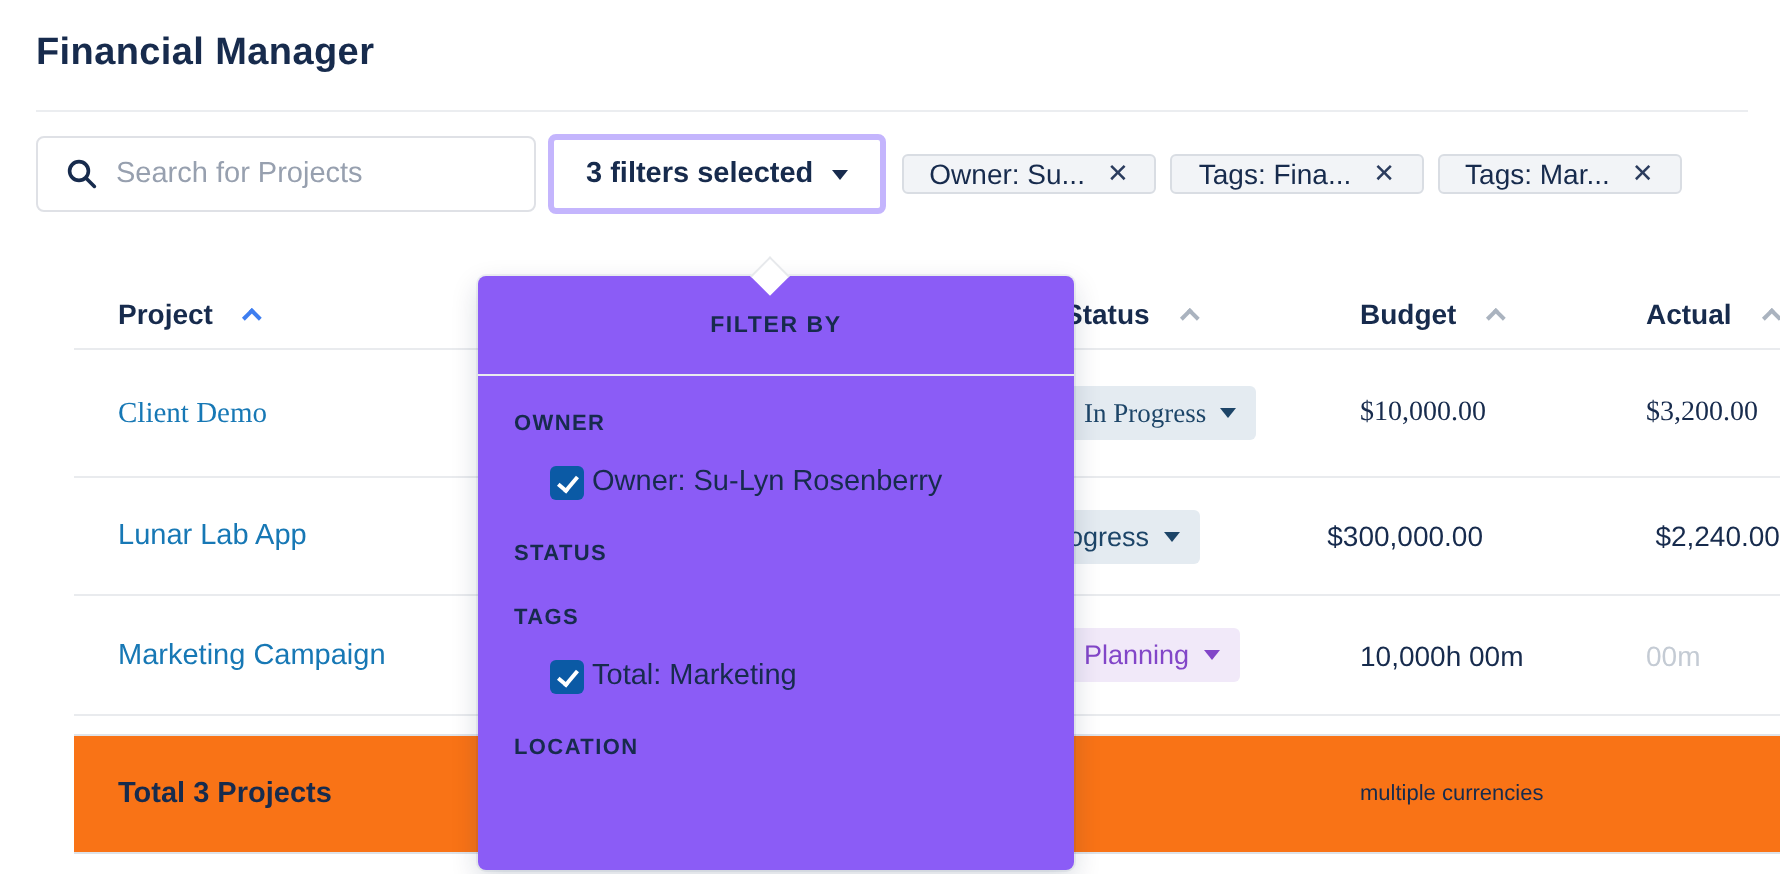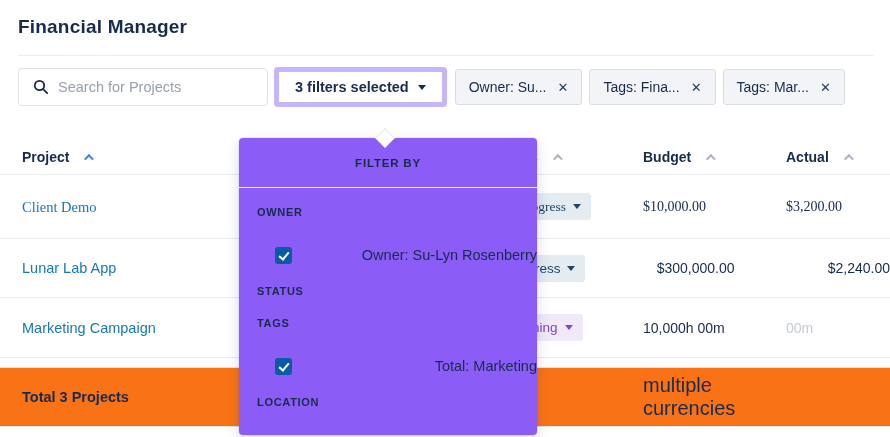--- a/index.html
+++ b/index.html
@@ -15,33 +15,33 @@
   
   .toolbar { margin:17px 16px 0 18px; border-top:1px solid #ebedf0;
     padding-top:11px; display:flex; align-items:center; }
   .search { width:250px; height:38px; border:1px solid #dfe1e6; border-radius:4px;
     display:flex; align-items:center; padding:0 10px 0 14px; background:#fff; }
   .search svg { flex:0 0 auto; margin-right:9px; }
   .search input { border:0; outline:none; font-size:14.5px; width:100%;
     font-family:inherit; color:#172b4d; background:transparent; }
   .search input::placeholder { color:#97a0af; }
   .filters-btn { margin-left:6px; height:40px; padding:0 16px; background:#fff;
-    border:5px solid #c4b5fd; border-radius:4px; display:flex; align-items:center;
+    border:3px solid #c4b5fd; border-radius:4px; display:flex; align-items:center;
     gap:9px; font-size:14.5px; font-weight:700; color:#172b4d; cursor:pointer;
     font-family:inherit; }
   .tri { width:0; height:0; border-left:4px solid transparent;
     border-right:4px solid transparent; border-top:5px solid #172b4d; }
   .chips { display:flex; gap:7px; margin-left:8px; }
-  .chip { height:36px; background:#f2f4f7; border:1px solid #d9dde3; border-radius:3px;
+  .chip { height:20px; background:#f2f4f7; border:1px solid #d9dde3; border-radius:3px;
     display:flex; align-items:center; padding:0 13px; font-size:14px; color:#172b4d;
     white-space:nowrap; }
   .chip .x { margin-left:11px; font-size:13px; color:#2b3c5e; cursor:pointer; }
 
   
-  .table { margin-top:0; }
+  .table { margin-top:0;padding-left:37px; }
   .trow, .thead, .tfoot { display:flex; align-items:center; padding-left:22px; }
   .c1 { width:473px; } .c2 { width:148px; } .c3 { width:143px; } .c4 { flex:1; }
   .thead { height:68px; align-items:flex-end; }
   .thead .cell { padding-bottom:9px; display:flex; align-items:center; }
   .hlabel { font-size:14px; font-weight:700; }
   .chev { width:7px; height:7px; border-right:2px solid #aab3bf; border-top:2px solid #aab3bf;
     transform:rotate(-45deg) translateY(2px); margin-left:15px; display:inline-block; }
   .chev.active { border-color:#3e7ef0; }
   .thead { border-bottom:1px solid #e9ebee; }
   .trow { border-bottom:1px solid #e9ebee; }
@@ -52,36 +52,36 @@
   .badge { display:inline-flex; align-items:center; gap:7px; height:27px;
     padding:0 10px; border-radius:3px; font-size:13.5px; cursor:pointer; }
   .badge .tri { border-top-width:5px; }
   .b-blue { background:#e4ebf1; color:#1d4568; }
   .b-blue .tri { border-top-color:#1d4568; }
   .b-purple { background:#f1e9f9; color:#8246c8; }
   .b-purple .tri { border-top-color:#8246c8; }
   .tfoot { margin-top:9px; height:60px; background:#f97316;
     border-top:1px solid #e0e4e9; border-bottom:1px solid #dde2e8; }
   .tfoot .total { font-size:14.5px; font-weight:700; }
-  .tfoot .summary { font-size:20px; }
+  .tfoot .summary { font-size:11px; }
 
   
   .panel { position:absolute; left:239px; top:122px; width:298px; height:297px;
     background:#8b5cf6; border-radius:4px; z-index:10;
     box-shadow:0 0 0 1px rgba(23,43,77,.06), 0 5px 14px rgba(9,30,66,.16); }
   .panel-caret { position:absolute; top:-7px; left:139px; width:14px; height:14px;
     background:#fff; transform:rotate(45deg); border-left:1px solid #e7e9ec;
     border-top:1px solid #e7e9ec; }
   .panel-header { height:50px; display:flex; align-items:center; justify-content:center;
     font-size:11.5px; font-weight:700; letter-spacing:.8px; color:#172b4d;
     border-bottom:1px solid #e9ebee; }
   .fp-label { margin:16px 0 0 18px; font-size:11px; font-weight:700;
     letter-spacing:.7px; color:#172b4d; line-height:16px; }
-  .fp-option { margin:23px 0 0 36px; height:24px; display:flex; align-items:center;
-    gap:25px; cursor:pointer;justify-content:space-between; }
+  .fp-option { margin:9px 0 0 36px; height:24px; display:flex; align-items:center;
+    gap:4px; cursor:pointer; }
   .fp-option-label { font-size:14.5px; color:#172b4d; }
   .cb { width:17px; height:17px; background:#0b5aa5; border-radius:3px;
     position:relative; flex:0 0 auto; }
   .cb::after { content:""; position:absolute; left:6px; top:3px; width:4px; height:8px;
     border-right:2px solid #fff; border-bottom:2px solid #fff; transform:rotate(40deg); }
 </style>
 </head>
 <body>
 
 <div class="app">

